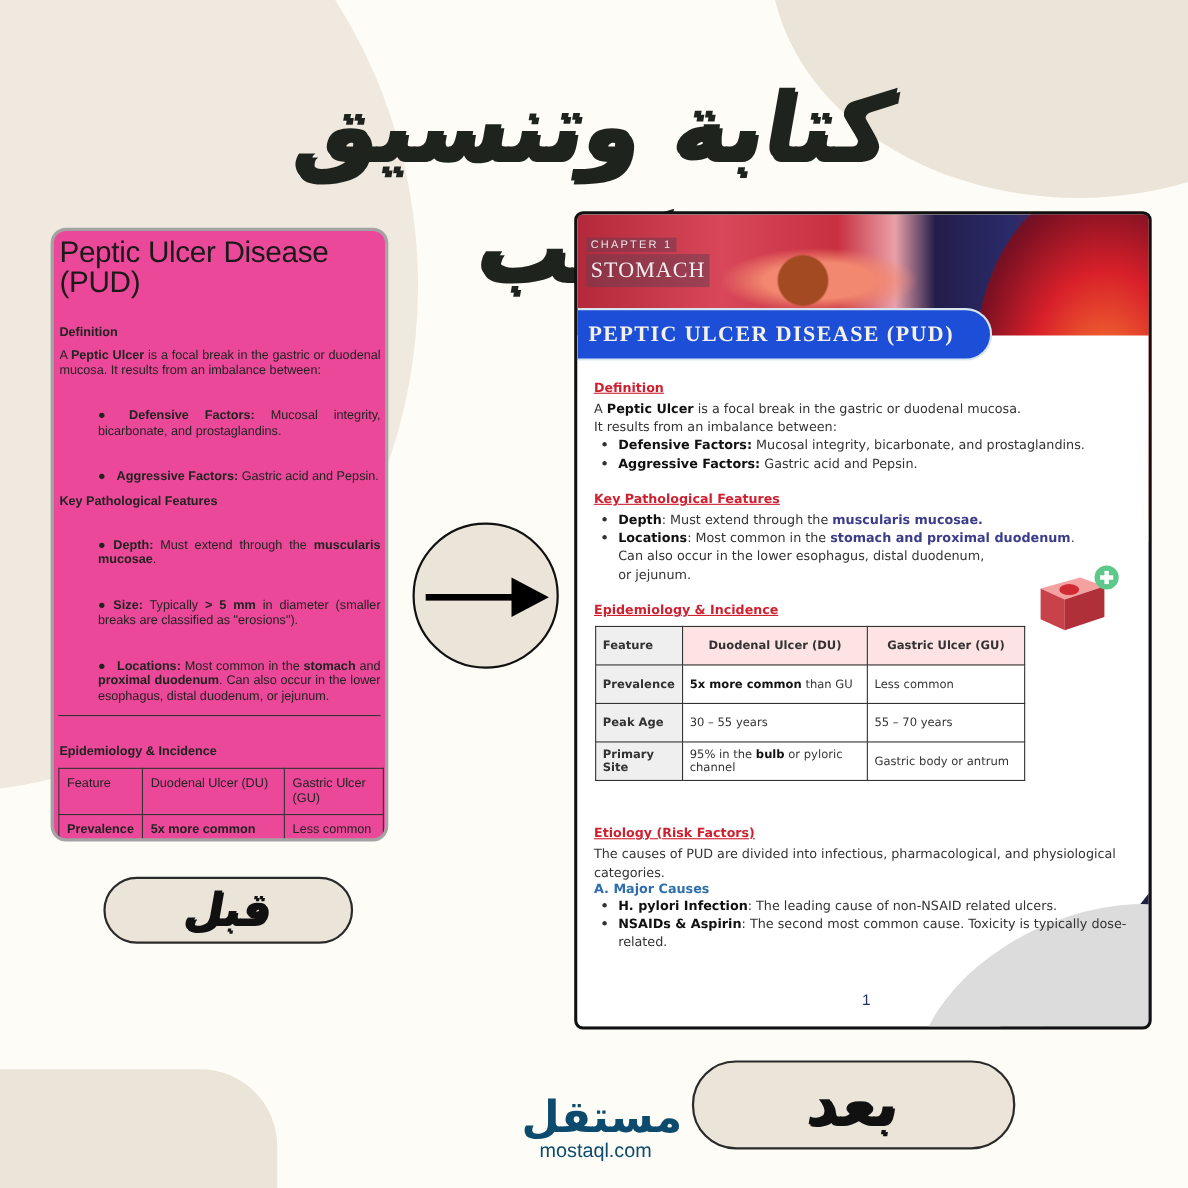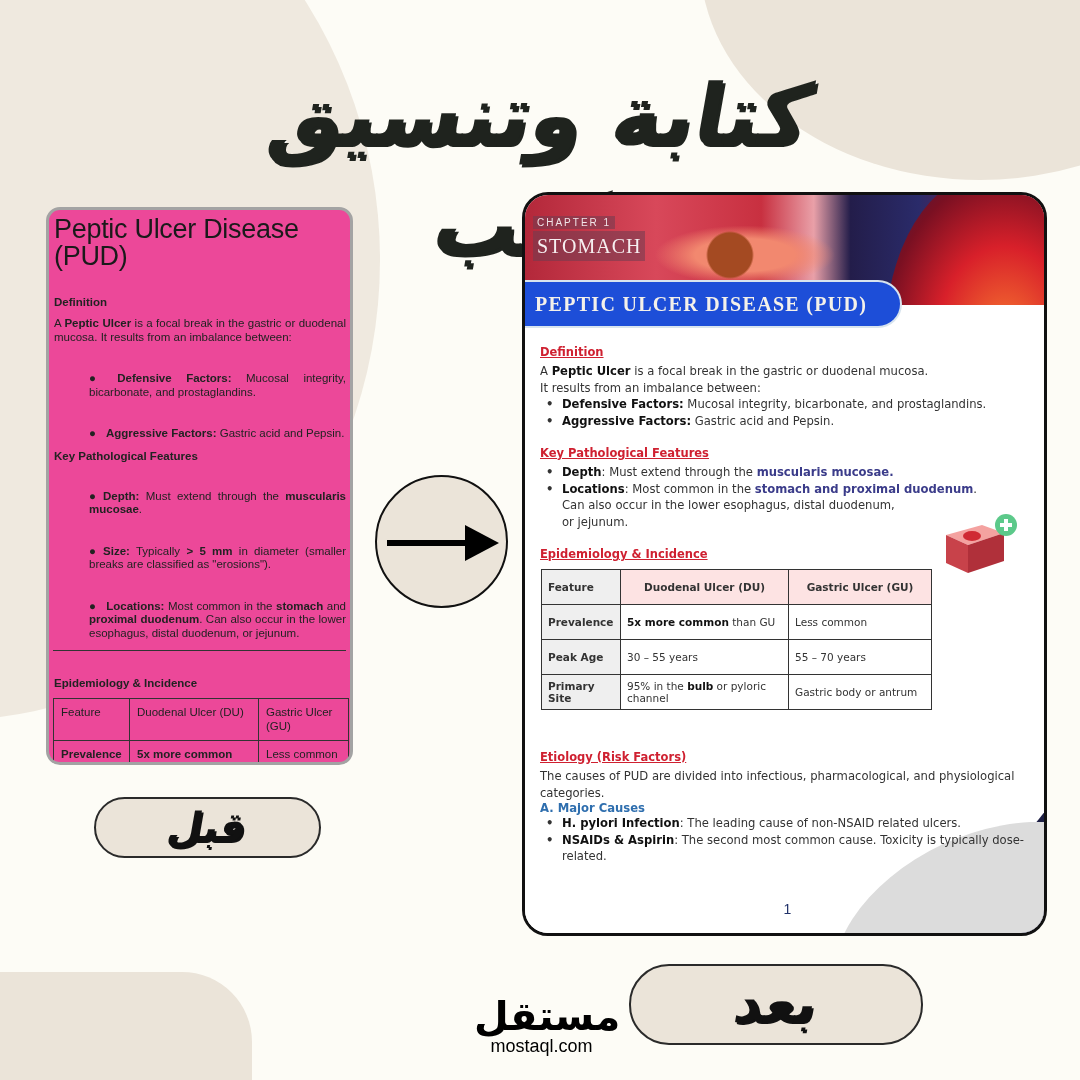--- a/index.html
+++ b/index.html
@@ -78,30 +78,30 @@
     border: 2px solid #2a2a2a; border-radius: 40px; background: #ebe4d9;
     text-align: center;
     font-family: "DejaVu Sans", sans-serif; font-weight: bold; color: #111;
     transform-origin: center;
   }
   .pill span { display: inline-block; transform: skewX(-10deg); text-shadow: 2px 2px 0 #111; }
   .pill-before { left: 94px; top: 797px; width: 227px; height: 61px; font-size: 40px; line-height: 56px; }
   .pill-after { left: 629px; top: 964px; width: 294px; height: 81px; font-size: 54px; line-height: 76px; }
   
   .watermark {
-    position: absolute; left: 474px; top: 996px; width: 135px; text-align: center; color: #000000;
+    position: absolute; left: 474px; top: 996px; width: 135px; text-align: center; color: #0c4a6e;
   }
   .watermark .ar { font-family: "DejaVu Sans", sans-serif; font-weight: bold; font-size: 40px; line-height: 40px; }
   .watermark .en { font-family: "Liberation Sans", sans-serif; font-size: 18px; line-height: 20px; }
   
   .after-card {
     position: absolute; left: 522px; top: 192px; width: 525px; height: 744px;
     background: #fff;
     border: 3px solid #111;
-    border-radius: 26px;
+    border-radius: 8px;
     overflow: hidden;
   }
   .hero {
     position: absolute; left: 0; top: 0; width: 525px; height: 160px;
     background:
       radial-gradient(circle at 205px 60px, #a44a22 0 22px, transparent 24px),
       radial-gradient(ellipse at 220px 60px, #f2886f 0 50px, transparent 90px),
       linear-gradient(90deg, #b3283a 0%, #d8485a 25%, #c83040 45%, #e9a0a8 55%, #231d4a 62%, #2a2b6a 75%, #6a1f4a 85%, #c0202c 100%);
   }
   .stomach {

